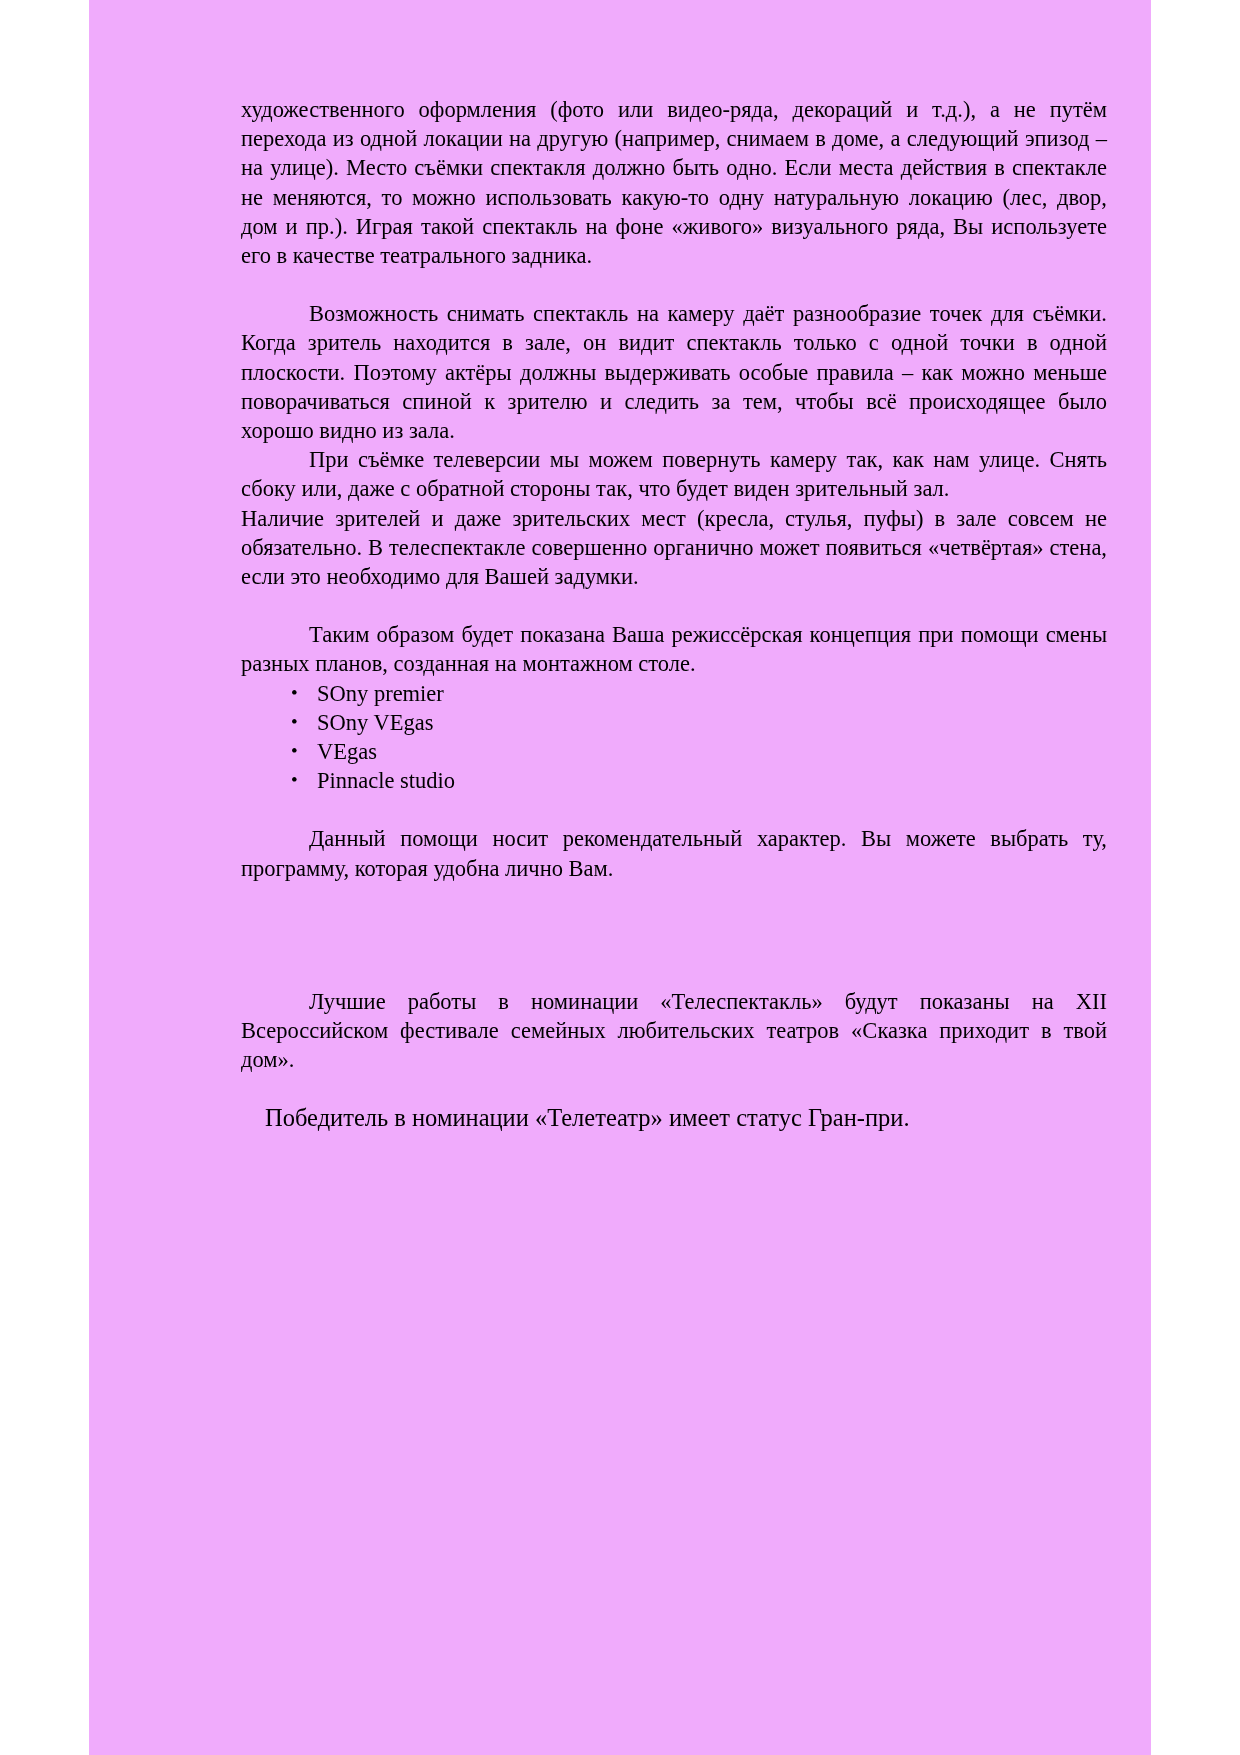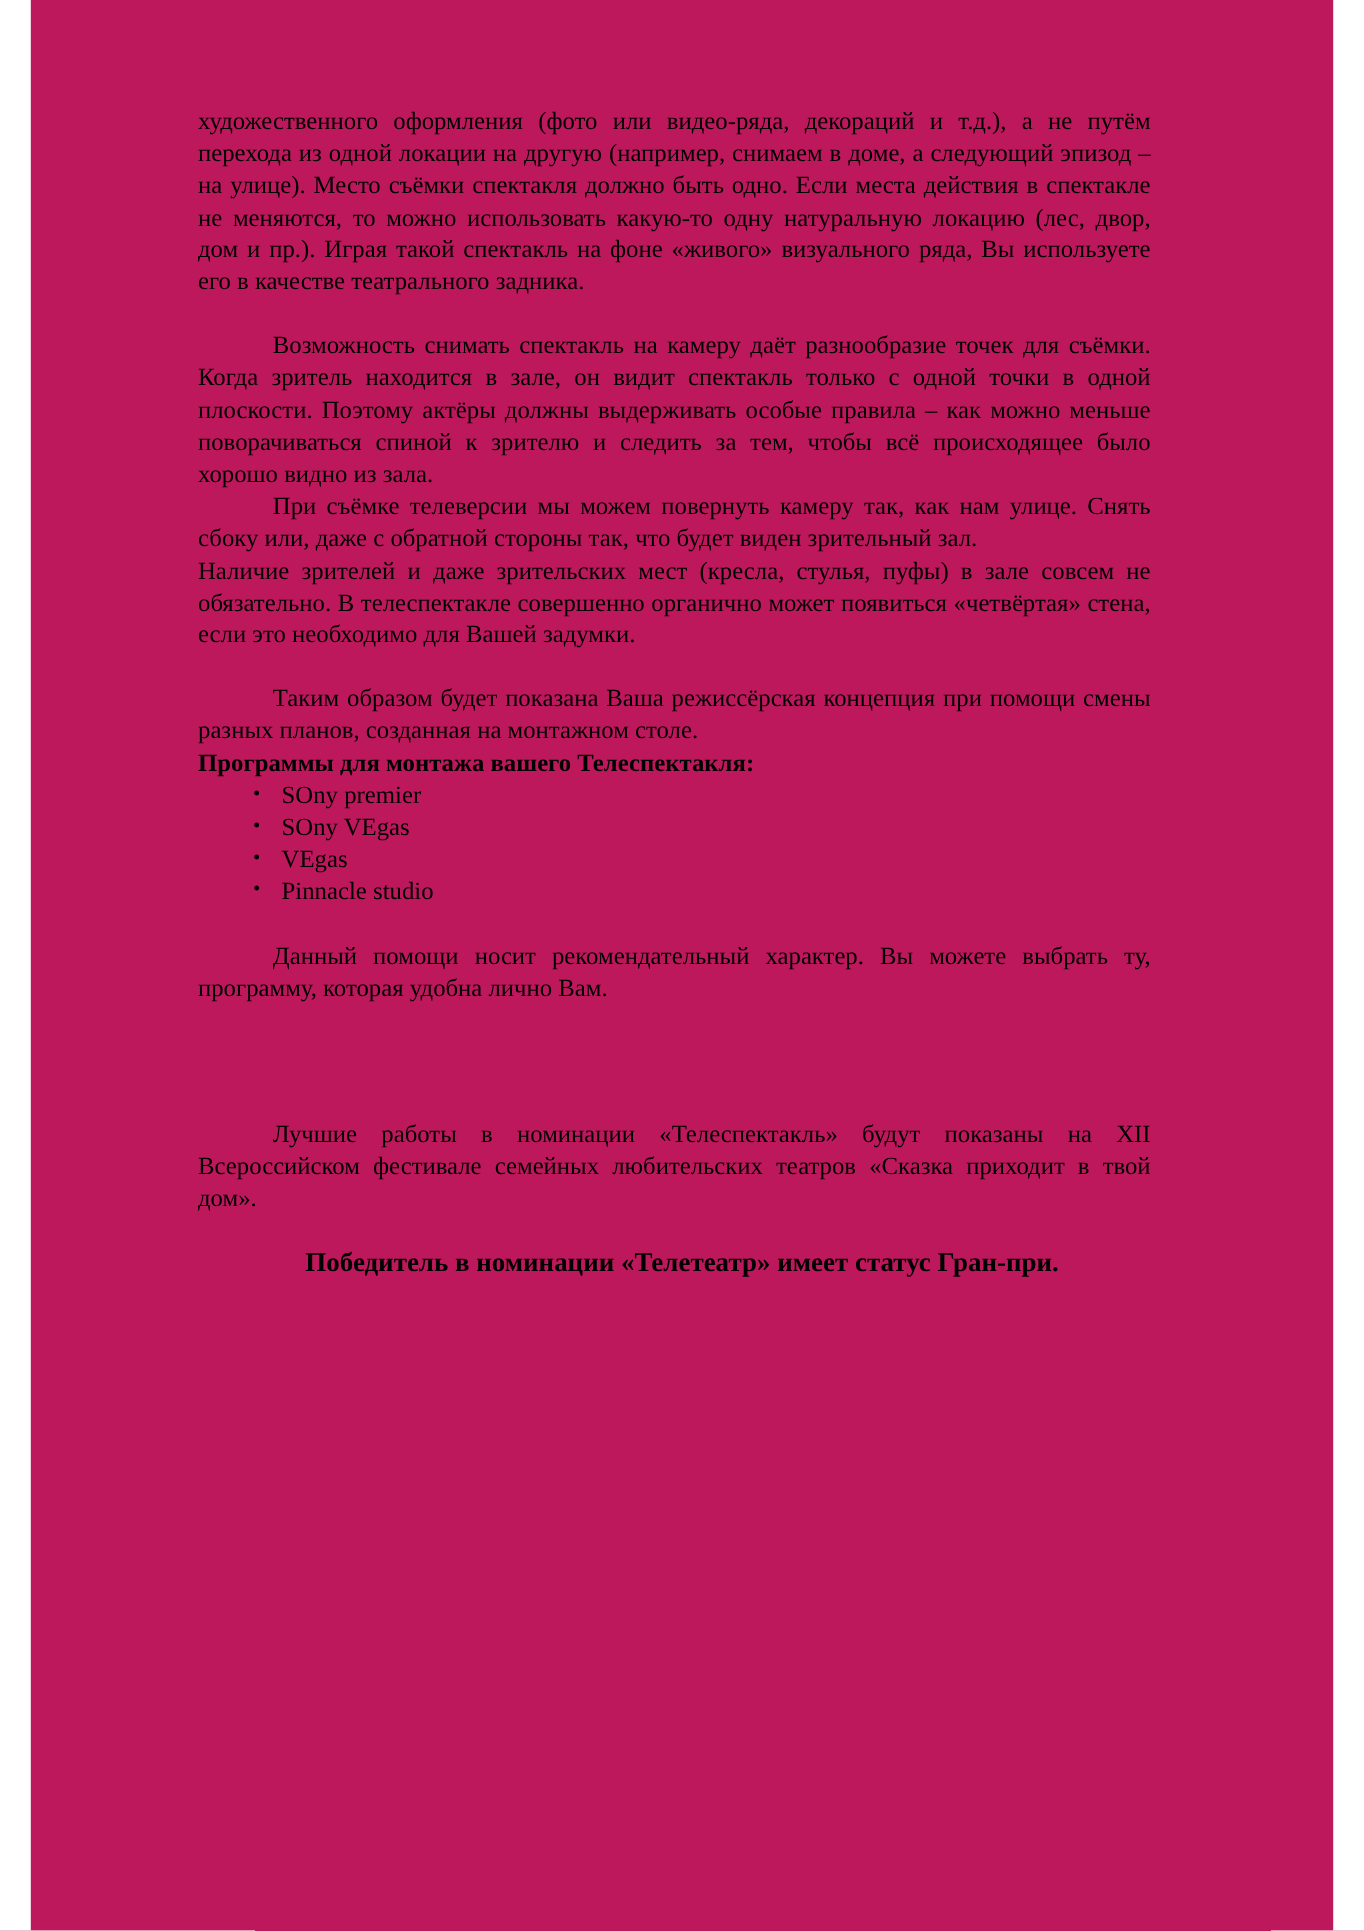--- a/index.html
+++ b/index.html
@@ -7,24 +7,24 @@
     margin: 0;
     padding: 0;
     background: #ffffff;
   }
   body {
     font-family: "Liberation Serif", "DejaVu Serif", serif;
     color: #000000;
   }
   .page {
     position: relative;
-    width: 1184px;
+    width: 1062px;
     height: 1755px;
     margin: 0 auto;
-    background: #be185d;
+    background: #f0abfc;
     box-sizing: border-box;
     overflow: hidden;
   }
   .content {
     position: absolute;
     left: 152px;
     top: 95px;
     width: 866px;
   }
   p, .para {
@@ -67,22 +67,21 @@
     position: absolute;
     left: 50px;
     top: -1px;
     font-size: 19px;
     line-height: 29.2px;
   }
   .final-bold {
     margin: 0;
     font-size: 24.5px;
     line-height: 30px;
-    font-weight: bold;
-    text-align: center;
+    font-weight: normal;
     padding-left: 24px;
     padding-right: 10px;
   }
 </style>
 </head>
 <body>
 
 <div class="page">
   <div class="content">
 
@@ -93,21 +92,20 @@
     <p class="para indent">Возможность снимать спектакль на камеру даёт разнообразие точек для съёмки. Когда зритель находится в зале, он видит спектакль только с одной точки в одной плоскости. Поэтому актёры должны выдерживать особые правила – как можно меньше поворачиваться спиной к зрителю и следить за тем, чтобы всё происходящее было хорошо видно из зала.</p>
 
     <p class="para indent">При съёмке телеверсии мы можем повернуть камеру так, как нам улице. Снять сбоку или, даже с обратной стороны так, что будет виден зрительный зал.</p>
 
     <p class="para noindent">Наличие зрителей и даже зрительских мест (кресла, стулья, пуфы) в зале совсем не обязательно. В телеспектакле совершенно органично может появиться «четвёртая» стена, если это необходимо для Вашей задумки.</p>
 
     <div class="gap-sm"></div>
 
     <p class="para indent">Таким образом будет показана Ваша режиссёрская концепция при помощи смены разных планов, созданная на монтажном столе.</p>
 
-    <p class="bold-head">Программы для монтажа вашего Телеспектакля:</p>
 
     <ul class="prog-list">
       <li>
         <span class="bullet">•</span>
         <span>SOny premier</span>
       </li>
       <li>
         <span class="bullet">•</span>
         <span>SOny VEgas</span>
       </li>

